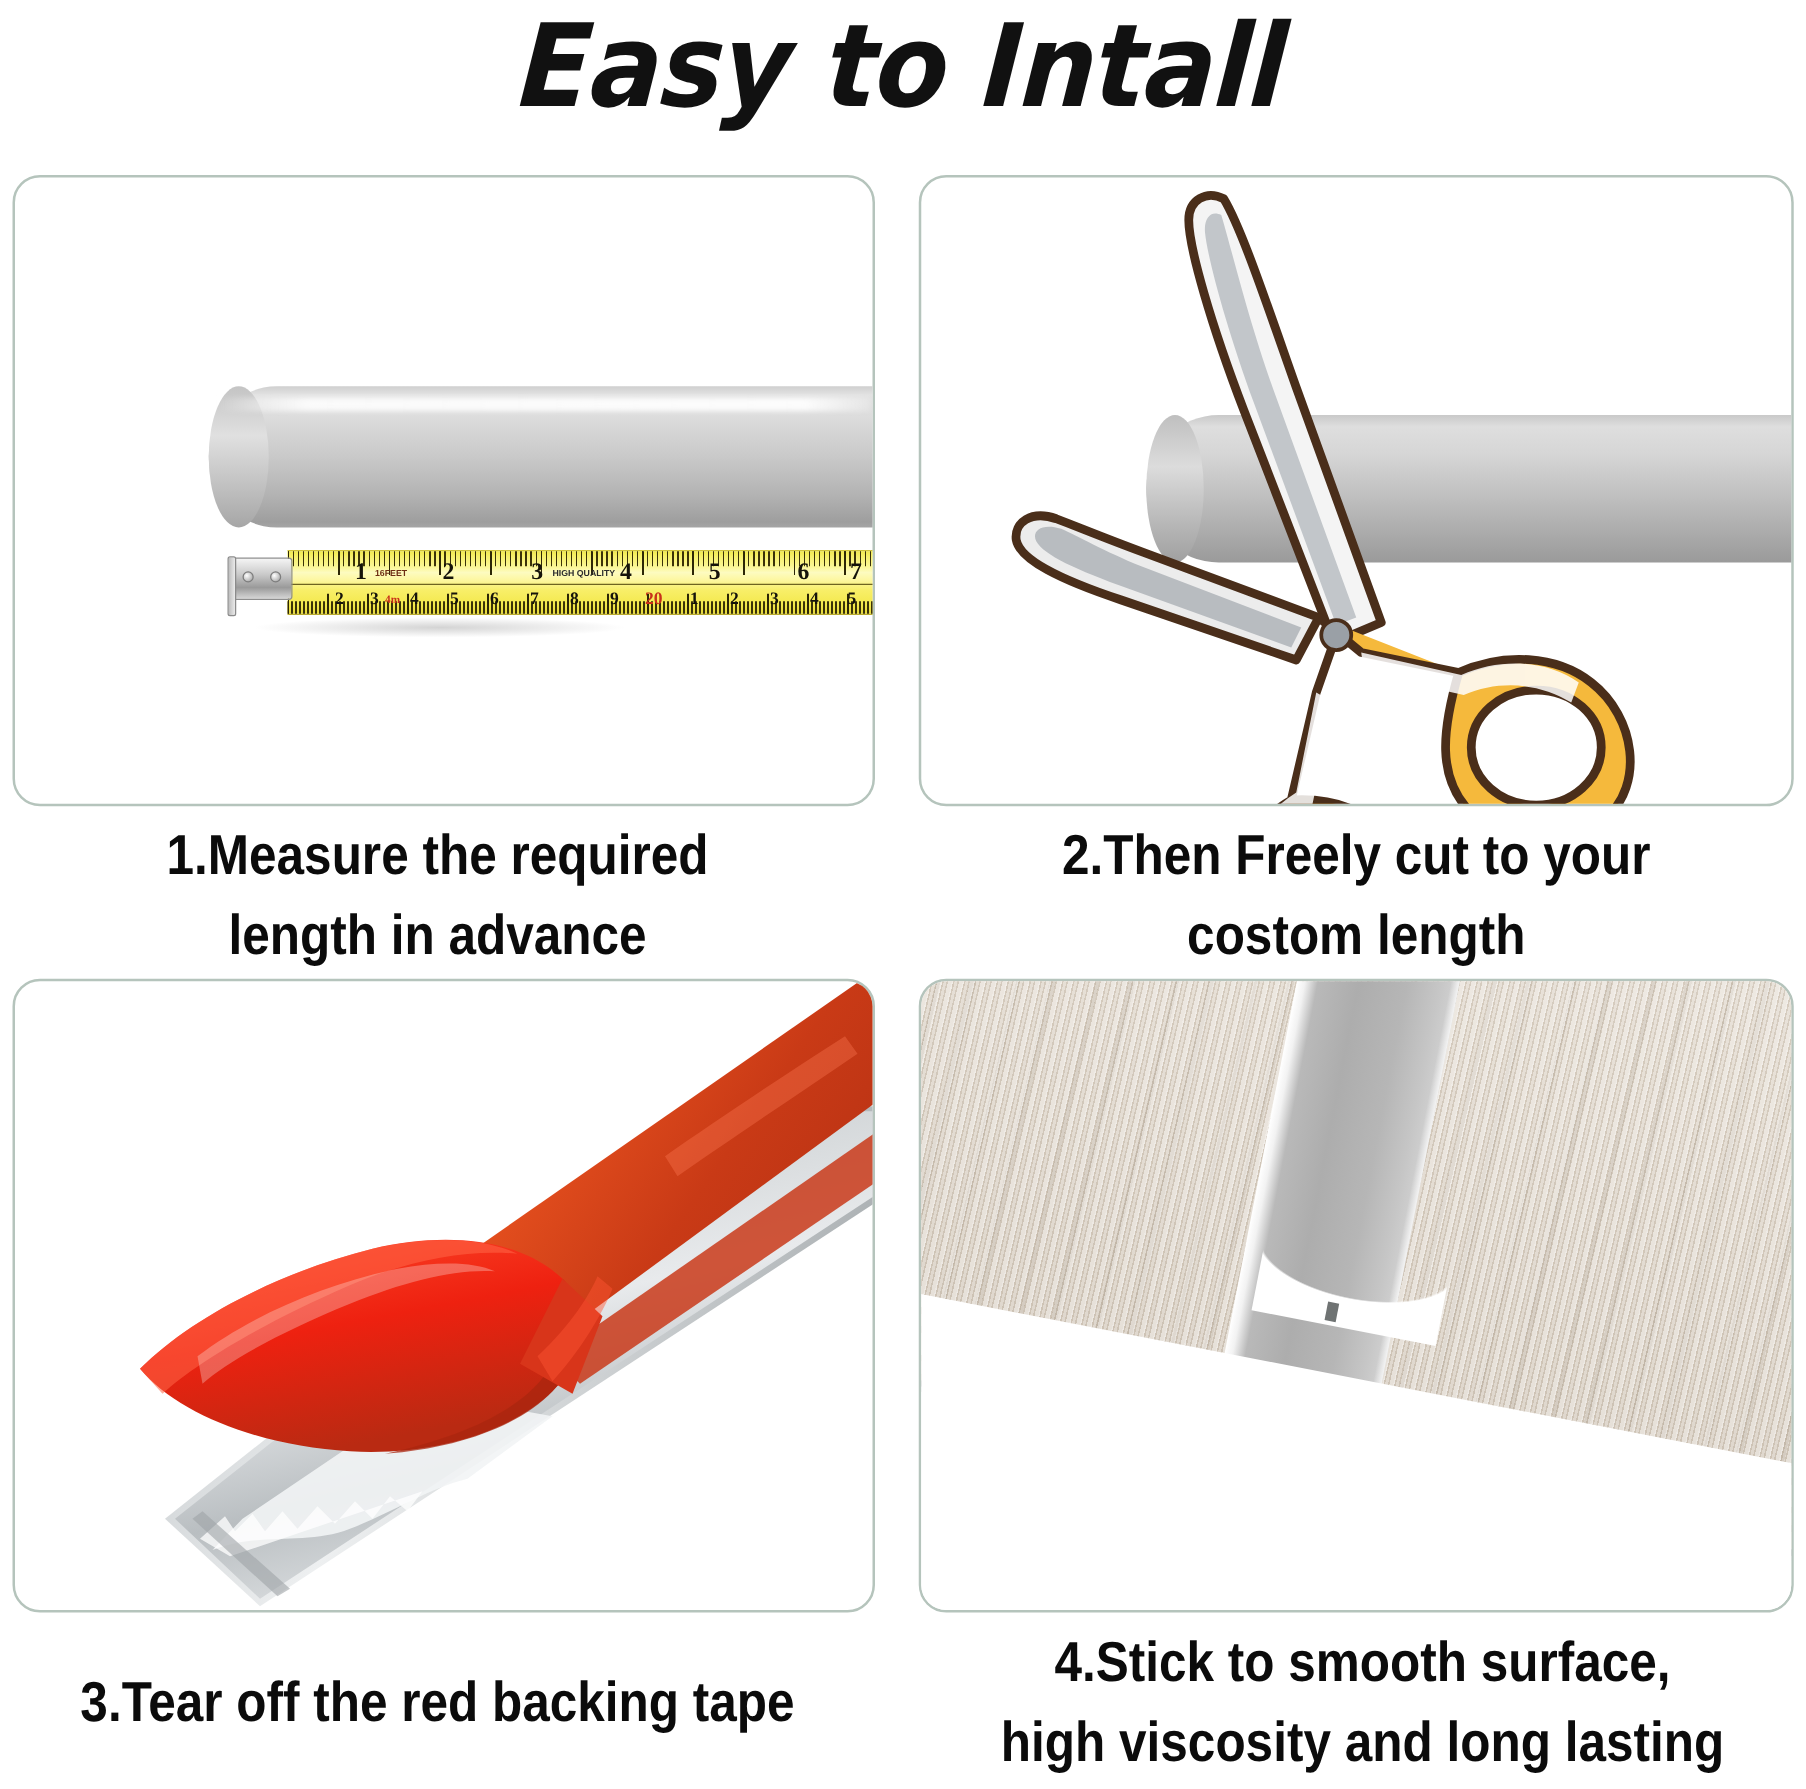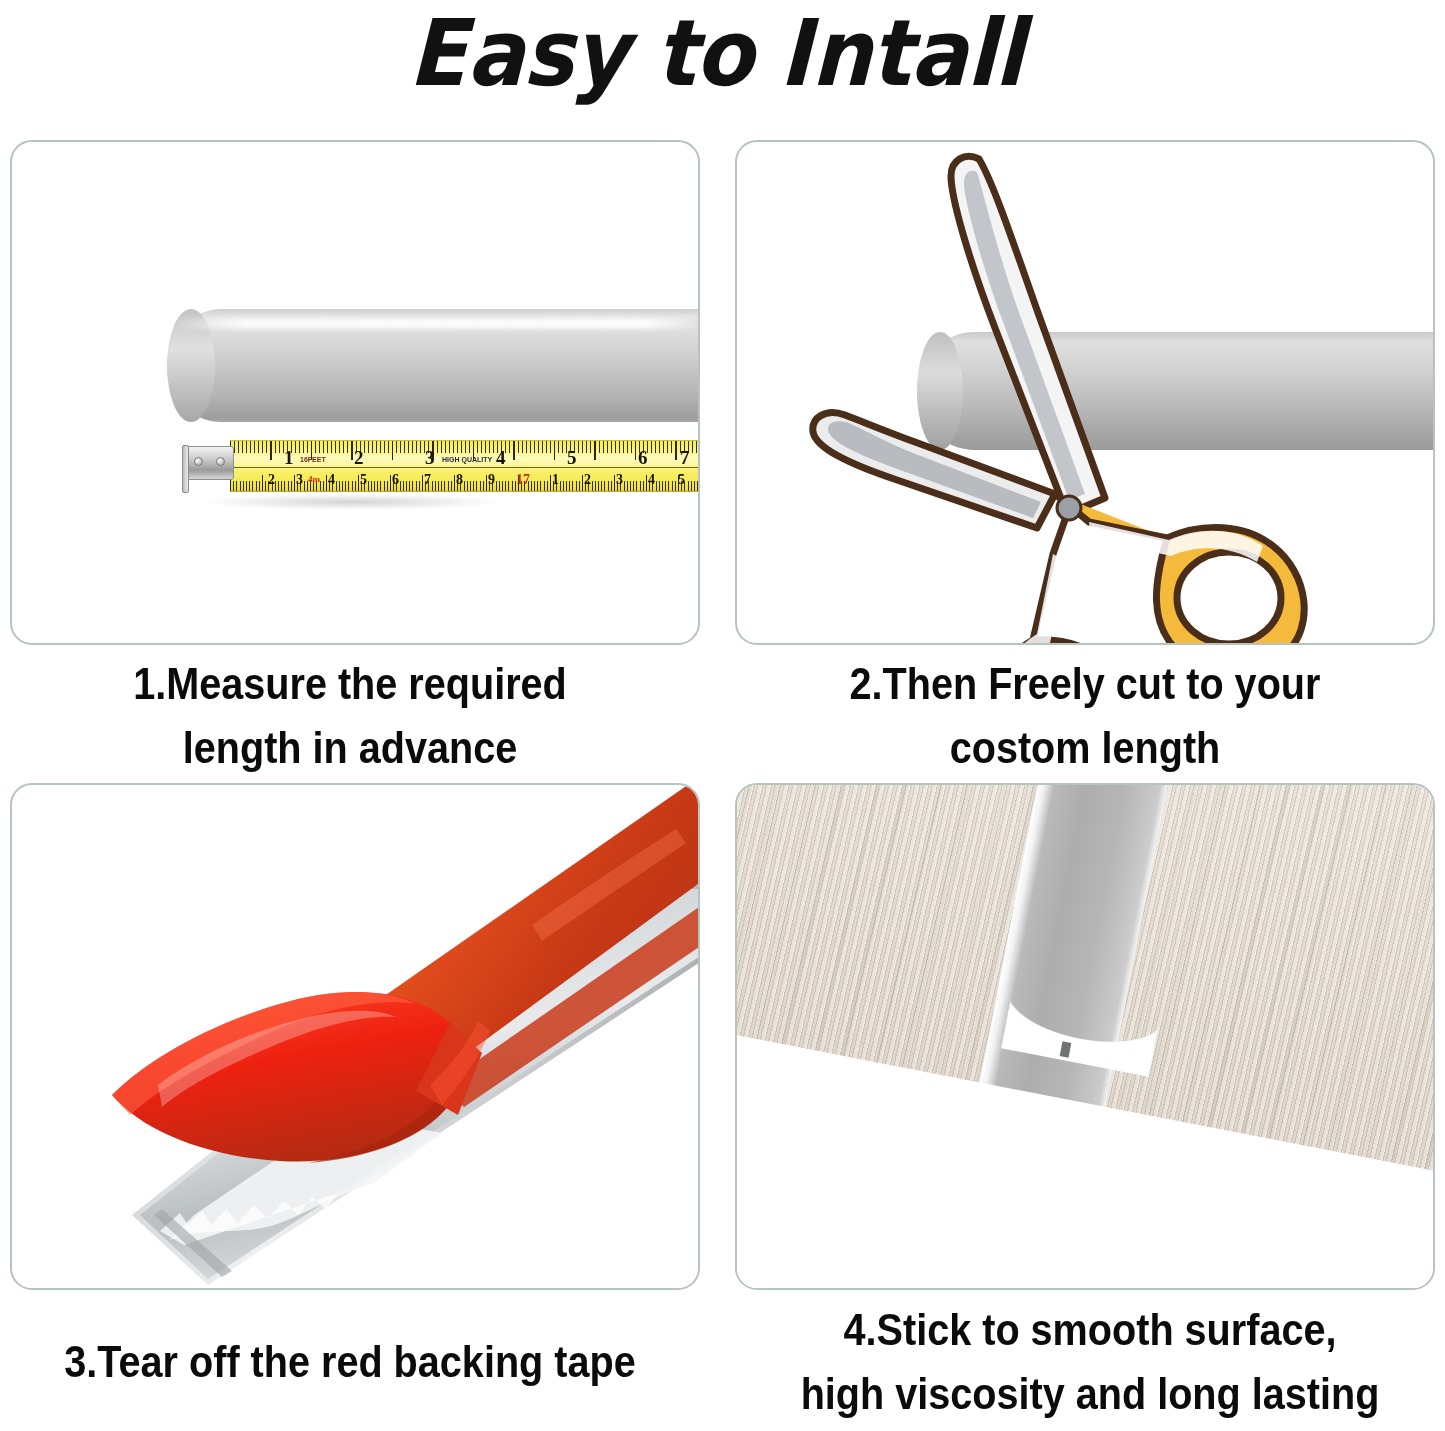--- a/index.html
+++ b/index.html
@@ -263,21 +263,21 @@
 
     <span class="tape-num cm" style="left:88px">2</span>
     <span class="tape-num cm" style="left:116px">3</span>
     <span class="tape-num cm red" style="left:128px;font-size:9px;top:35px">4m</span>
     <span class="tape-num cm" style="left:148px">4</span>
     <span class="tape-num cm" style="left:180px">5</span>
     <span class="tape-num cm" style="left:212px">6</span>
     <span class="tape-num cm" style="left:244px">7</span>
     <span class="tape-num cm" style="left:276px">8</span>
     <span class="tape-num cm" style="left:308px">9</span>
-    <span class="tape-num cm red" style="left:336px">17</span>
+    <span class="tape-num cm red" style="left:336px">20</span>
     <span class="tape-num cm" style="left:372px">1</span>
     <span class="tape-num cm" style="left:404px">2</span>
     <span class="tape-num cm" style="left:436px">3</span>
     <span class="tape-num cm" style="left:468px">4</span>
     <span class="tape-num cm" style="left:498px">5</span>
 
     <div class="tape-hook">
       <div class="hk-plate"></div>
       <div class="hk-rivet r1"></div>
       <div class="hk-rivet r2"></div>

